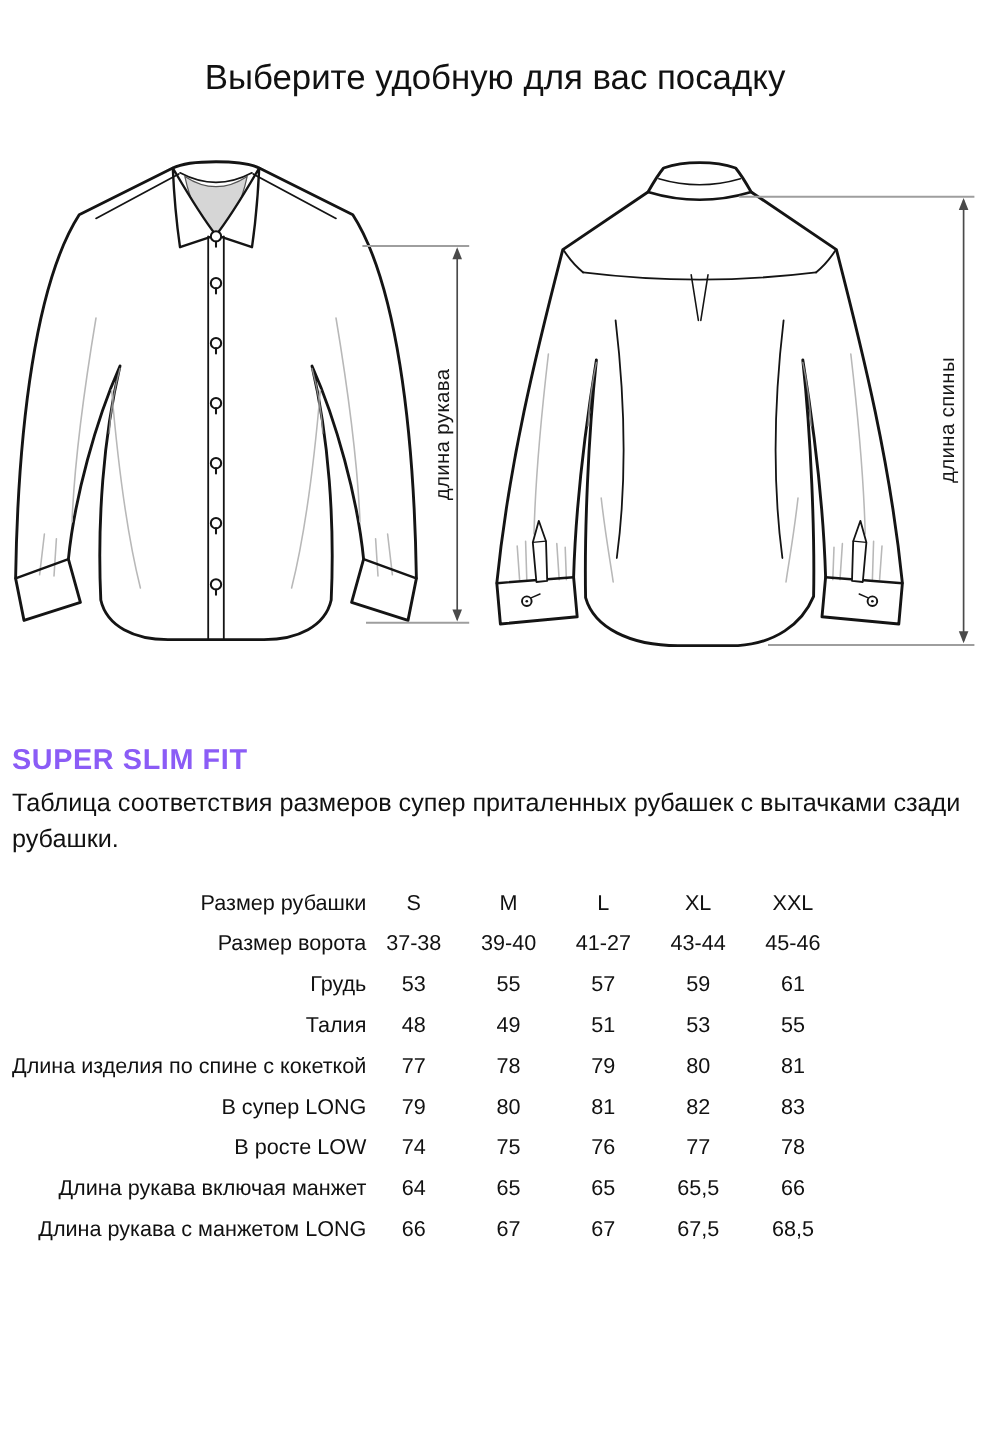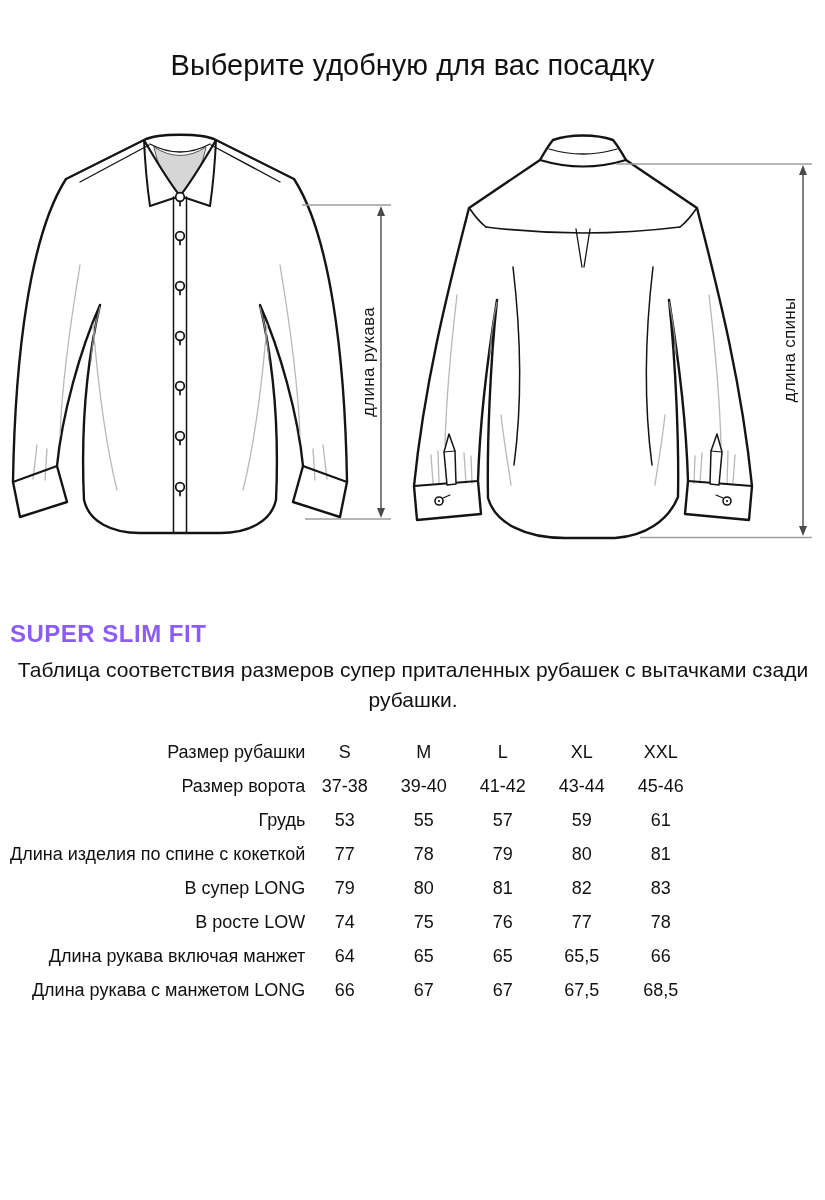--- a/index.html
+++ b/index.html
@@ -11,21 +11,21 @@
     position:absolute;top:45px;left:0;width:825px;margin:0;
     font-size:29px;font-weight:400;line-height:40px;text-align:center;color:#111;
   }
   .diagram-svg{position:absolute;top:115px;left:0;}
   .fit-heading{
     position:absolute;top:620px;left:10px;margin:0;
     font-size:24px;font-weight:700;line-height:27px;letter-spacing:.5px;color:#8b5cf6;
   }
   .fit-description{
     position:absolute;top:655px;left:10px;width:806px;margin:0;
-    font-size:21px;font-weight:400;line-height:30px;color:#111;text-align:center;
+    font-size:21px;font-weight:400;line-height:30px;color:#111;
   }
   .size-table{
     position:absolute;top:735px;left:10px;border-collapse:collapse;table-layout:fixed;
   }
   .size-table td{
     height:34px;padding:0;font-size:18px;color:#111;vertical-align:middle;
   }
   .size-table td.row-label{width:268px;text-align:right;white-space:nowrap;overflow:visible;}
   .size-table td.cell{width:79px;text-align:center;}
   .measure-label{
@@ -237,33 +237,41 @@
           <td class="cell">S</td>
           <td class="cell">M</td>
           <td class="cell">L</td>
           <td class="cell">XL</td>
           <td class="cell">XXL</td>
         </tr>
         <tr>
           <td class="row-label">Размер ворота</td>
           <td class="cell">37-38</td>
           <td class="cell">39-40</td>
-          <td class="cell">41-42</td>
+          <td class="cell">41-27</td>
           <td class="cell">43-44</td>
           <td class="cell">45-46</td>
         </tr>
         <tr>
           <td class="row-label">Грудь</td>
           <td class="cell">53</td>
           <td class="cell">55</td>
           <td class="cell">57</td>
           <td class="cell">59</td>
           <td class="cell">61</td>
         </tr>
         <tr>
+          <td class="row-label">Талия</td>
+          <td class="cell">48</td>
+          <td class="cell">49</td>
+          <td class="cell">51</td>
+          <td class="cell">53</td>
+          <td class="cell">55</td>
+        </tr>
+        <tr>
           <td class="row-label">Длина изделия по спине с кокеткой</td>
           <td class="cell">77</td>
           <td class="cell">78</td>
           <td class="cell">79</td>
           <td class="cell">80</td>
           <td class="cell">81</td>
         </tr>
         <tr>
           <td class="row-label">В супер LONG</td>
           <td class="cell">79</td>

